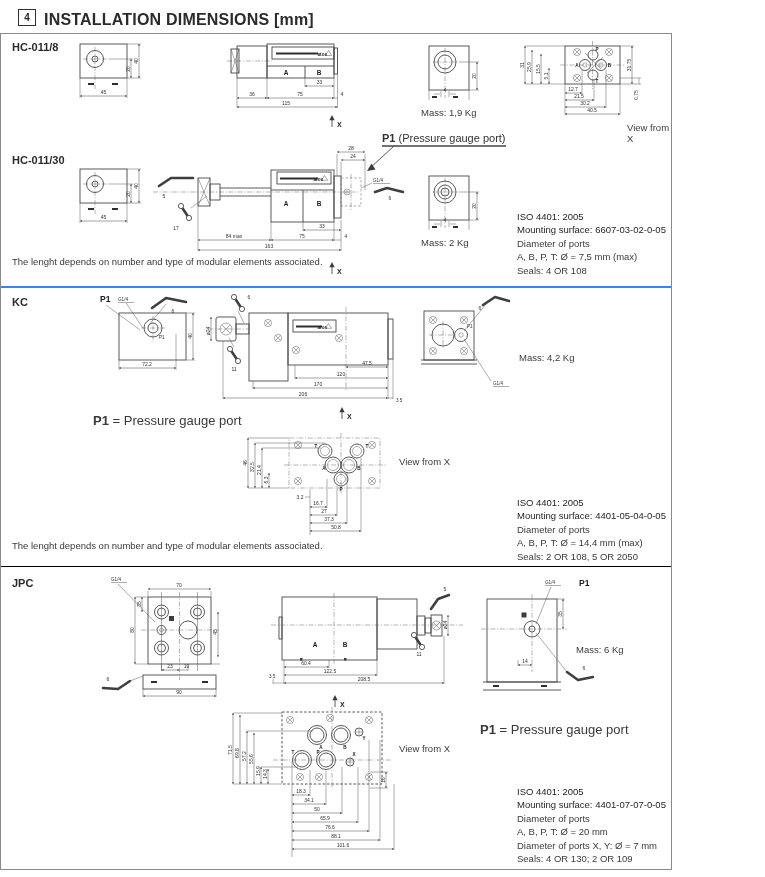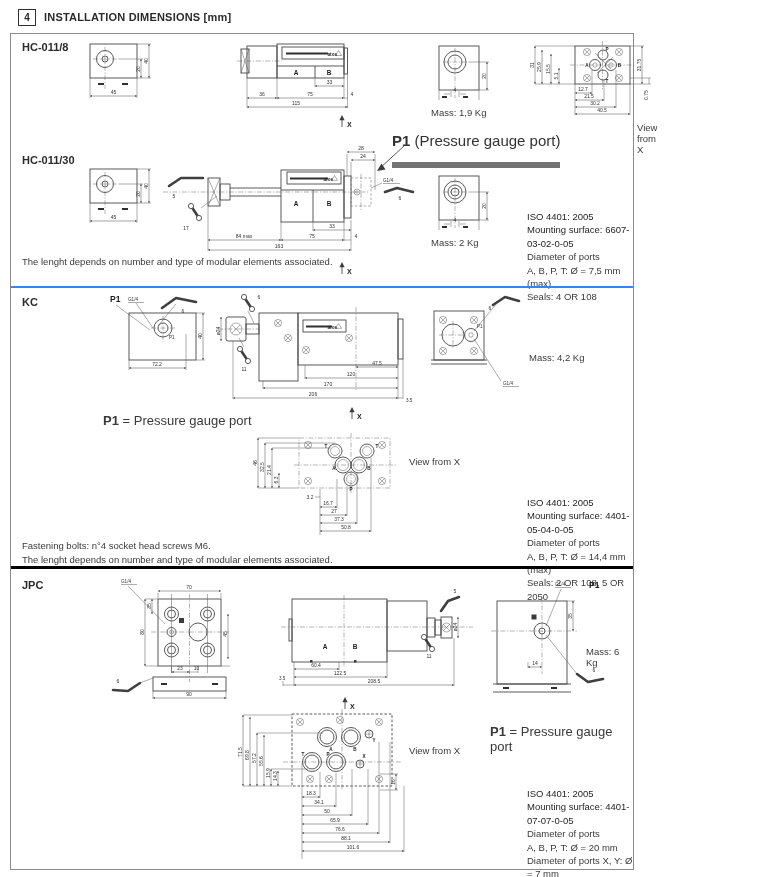--- a/index.html
+++ b/index.html
@@ -1,29 +1,29 @@
 <!DOCTYPE html>
 <html><head>
 <meta charset="utf-8">
 <style>
   html,body{margin:0;padding:0;background:#fff}
   body{width:765px;height:877px;position:relative;font-family:"Liberation Sans",sans-serif;color:#2b2b2b;overflow:hidden}
   #hdrbox{position:absolute;left:18px;top:9px;width:16px;height:15px;border:1.4px solid #2f2f2f;font-size:10px;font-weight:bold;text-align:center;line-height:15px}
-  #hdrtitle{position:absolute;left:44px;top:11px;font-size:11px;font-weight:bold;letter-spacing:.2px}
-  #main{position:absolute;left:10px;top:33px;width:624px;height:837px;border:1px solid #8a8a8a;box-sizing:border-box}
+  #hdrtitle{position:absolute;left:44px;top:11px;font-size:16px;font-weight:bold;letter-spacing:.2px}
+  #main{position:absolute;left:0;top:33px;width:672px;height:837px;border:1px solid #8a8a8a;box-sizing:border-box}
   .sect{position:absolute;left:0;width:100%}
   #s1{top:0;height:252px}
   #s2{top:252px;height:280px;border-top:2px solid #3b82f6}
-  #s3{top:532px;height:305px;border-top:3px solid #000000}
+  #s3{top:532px;height:305px;border-top:1px solid #000000}
   .model{position:absolute;font-size:11px;font-weight:bold}
   .txt{position:absolute;font-size:9.5px;color:#3a3a3a}
   .iso{position:absolute;font-size:9.5px;line-height:13.4px;color:#3a3a3a}
   .iso .b{font-weight:normal;color:#1e1e1e}
   .fast{position:absolute;font-size:9.5px;line-height:14px;color:#3a3a3a}
-  .p1note{position:absolute;font-size:15px;color:#333;border-bottom:6px solid #737373;padding-bottom:13px}
+  .p1note{position:absolute;font-size:11px;color:#333;border-bottom:2px solid #737373;padding-bottom:1px}
   .p1eq{position:absolute;font-size:13px;color:#3a3a3a}
   svg{position:absolute;overflow:visible}
   svg text{font-family:"Liberation Sans",sans-serif;fill:#2e2e2e;font-size:5px}
   .ln{stroke:#474747;stroke-width:.9;fill:none}
   .dim{stroke:#5a5a5a;stroke-width:.5;fill:none}
   .dima{stroke:#5a5a5a;stroke-width:.55;fill:none;marker-start:url(#ma);marker-end:url(#ma)}
   .cl{stroke:#6a6a6a;stroke-width:.5;fill:none;stroke-dasharray:5 1.6 1.2 1.6}
   .dsh{stroke-dasharray:2.6 1.8}
   .key{stroke:#3f3f3f;stroke-width:2.6;fill:none;stroke-linecap:round;stroke-linejoin:round}
   .thk{stroke:#2f2f2f;stroke-width:2}
@@ -496,21 +496,20 @@
 
     <div class="iso" style="left:516px;top:208px">
       <div class="b">ISO 4401: 2005</div>
       <div class="b">Mounting surface: 4401-05-04-0-05</div>
       <div>Diameter of ports</div>
       <div>A, B, P, T: Ø = 14,4 mm (max)</div>
       <div>Seals: 2 OR 108, 5 OR 2050</div>
     </div>
 
     <div class="fast" style="left:11px;top:251px">
-      <div>Fastening bolts: n°4 socket head screws M6.</div>
       <div>The lenght depends on number and type of modular elements associated.</div>
     </div>
   </div>
 
   <div class="sect" id="s3">
     <div class="model" style="left:11px;top:10px">JPC</div>
 
     <svg style="left:90px;top:5px" width="190" height="130" viewBox="0 0 190 130">
       <g>
         <line x1="20" y1="10.5" x2="36" y2="10.5" class="dim"></line>

